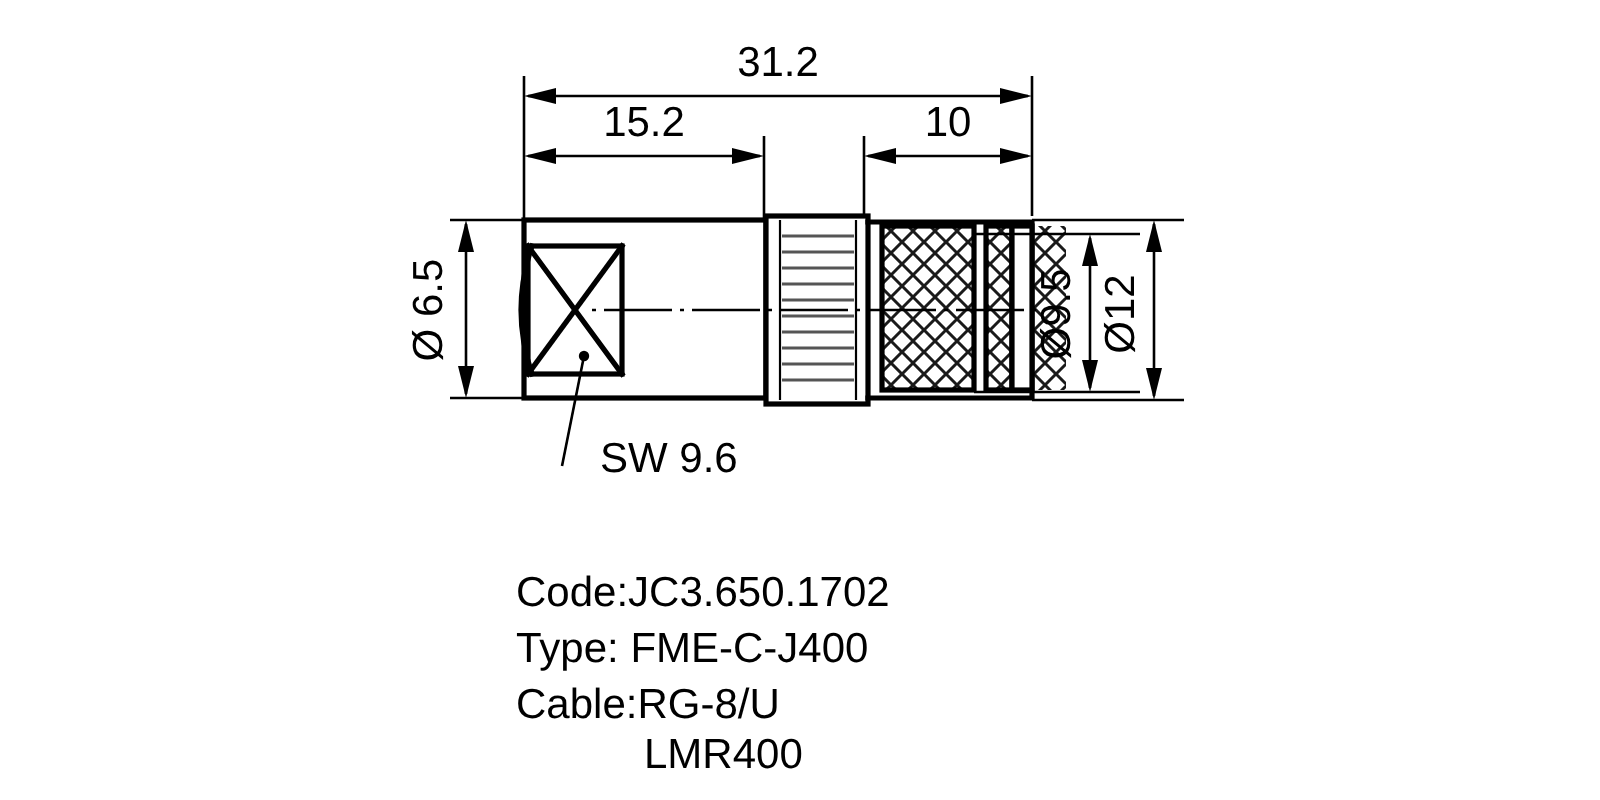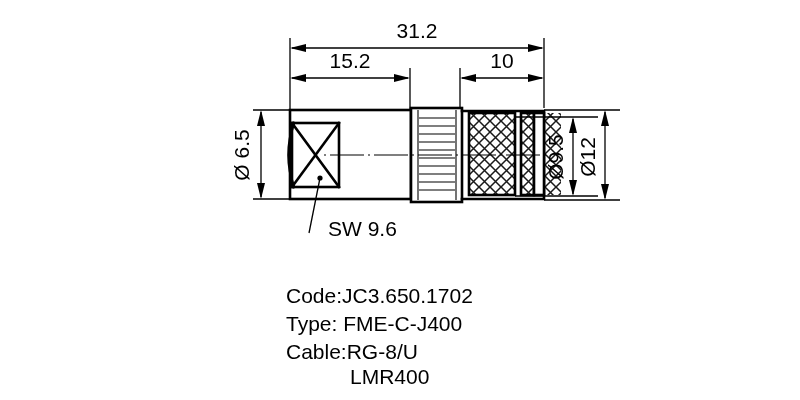--- a/index.html
+++ b/index.html
@@ -13,21 +13,20 @@
     font-family: "Liberation Sans", sans-serif;
     overflow: hidden;
     position: relative;
   }
   #drawing-root {
     position: absolute;
     left: 0;
     top: 0;
     width: 733px;
     height: 400px;
-    margin-left: 28px;
   }
   svg#tech-drawing {
     display: block;
     width: 800px;
     height: 400px;
     background: #ffffff;
   }
   .dim-text {
     font-family: "Liberation Sans", sans-serif;
     font-size: 21px;

